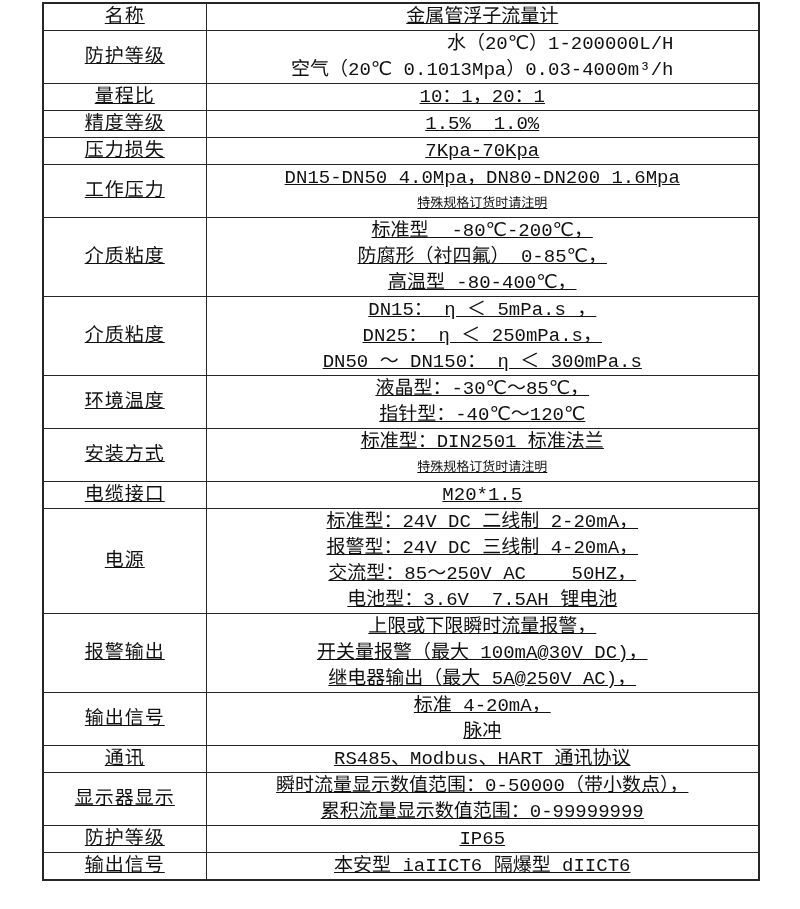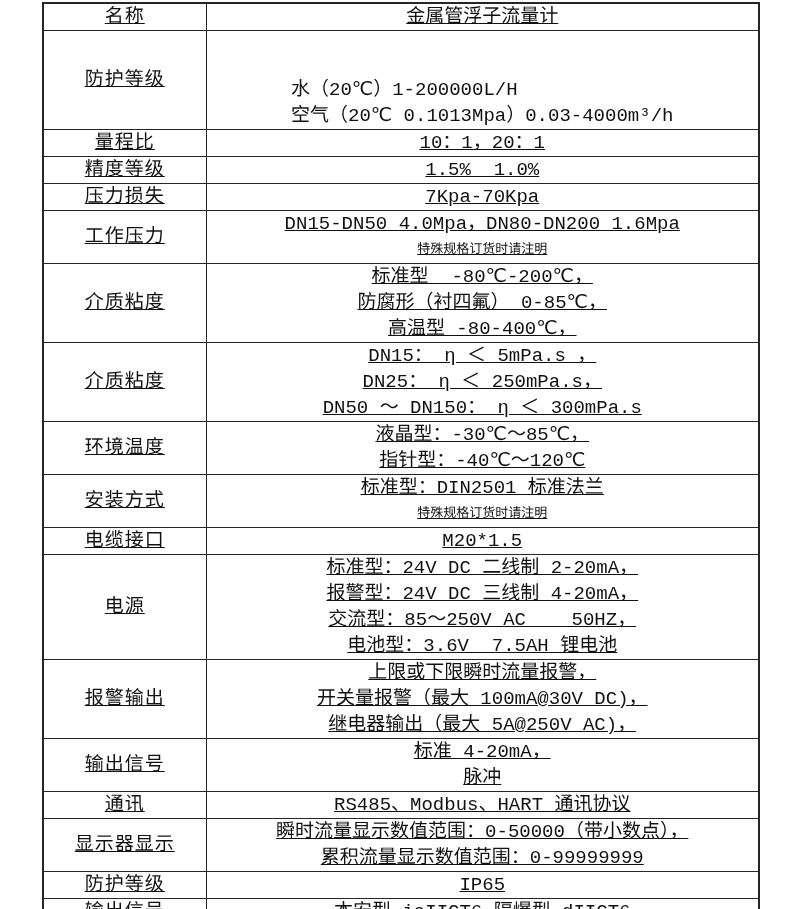--- a/index.html
+++ b/index.html
@@ -39,23 +39,22 @@
   td.label-cell {
     letter-spacing: 1px;
   }
   .line { }
   .line.small {
     font-size: 13px;
     line-height: 26px;
   }
   .inner-left {
     display: inline-block;
-    text-align: left;
+    text-align: right;
     vertical-align: middle;
-    margin-top: 46px;
   }
 </style>
 </head>
 <body>
 
 <table class="spec-table">
   <colgroup>
     <col class="c-label">
     <col class="c-value">
   </colgroup>

